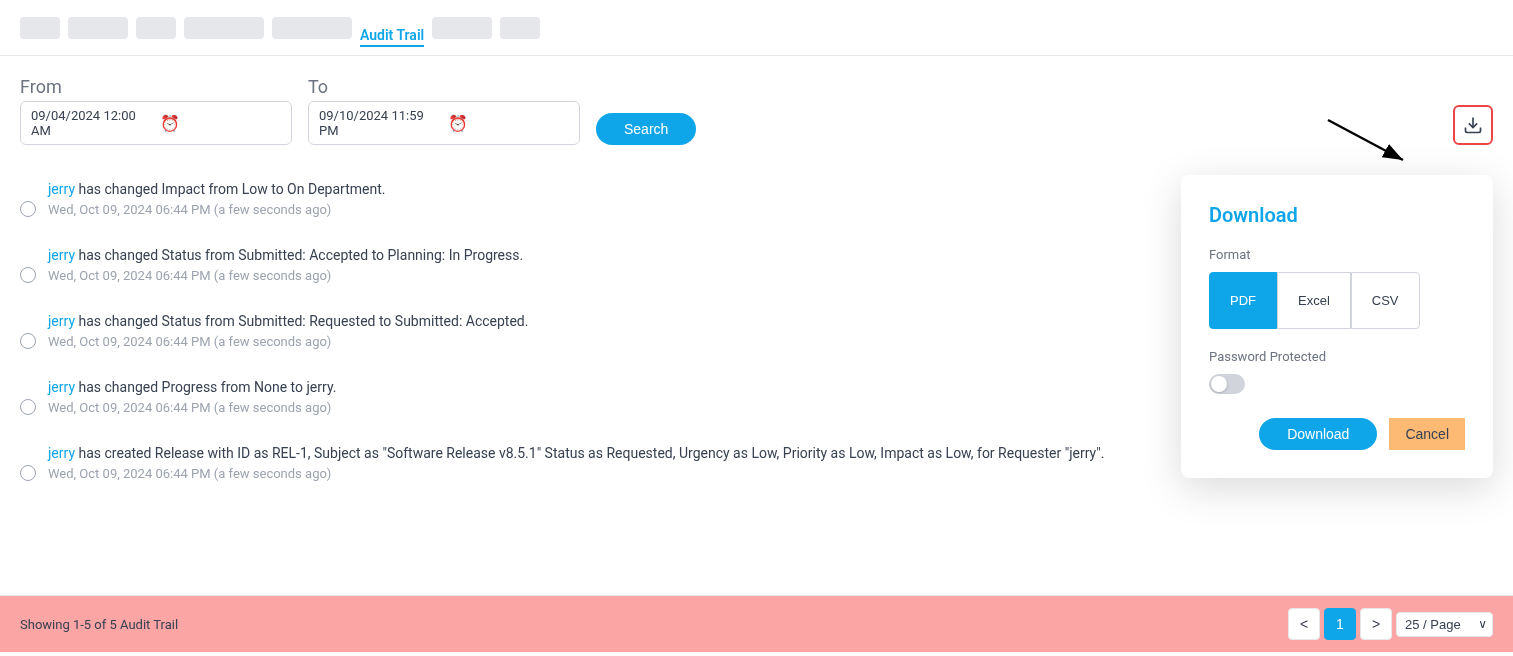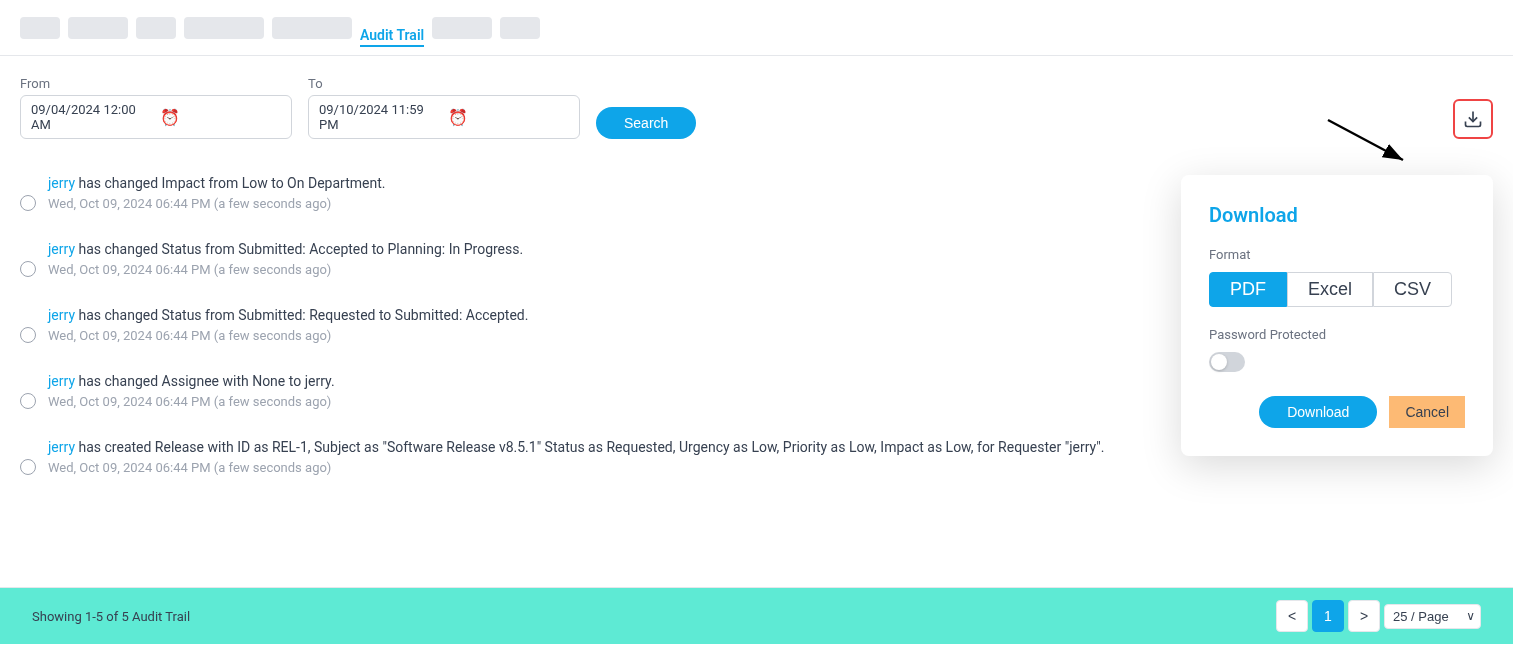--- a/index.html
+++ b/index.html
@@ -44,21 +44,21 @@
       display: flex;
       align-items: flex-end;
       gap: 16px;
     }
     .filter-field {
       display: flex;
       flex-direction: column;
       gap: 4px;
     }
     .filter-label {
-      font-size: 13px;
+      font-size: 18px;
       color: #6b7280;
     }
     .date-input {
       display: flex;
       align-items: center;
       border: 1px solid #d1d5db;
       border-radius: 6px;
       padding: 6px 10px;
       gap: 8px;
       width: 272px;
@@ -131,28 +131,28 @@
     }
     .audit-time {
       font-size: 13px;
       color: #9ca3af;
       margin-top: 2px;
     }
 
     
     .footer {
       position: fixed;
-      bottom: 12px;
+      bottom: 4px;
       left: 0;
       right: 0;
       border-top: 1px solid #e5e7eb;
-      padding: 12px 32px;
-      display: flex;
-      align-items: center;
-      background: #5eead4;
+      padding: 12px 20px;
+      display: flex;
+      align-items: center;
+      background: #fca5a5;
     }
     .showing-text {
       font-size: 13px;
       color: #374151;
     }
     .pagination {
       margin-left: auto;
       display: flex;
       align-items: center;
       gap: 4px;
@@ -222,24 +222,24 @@
       font-size: 13px;
       color: #6b7280;
       margin-bottom: 10px;
     }
     .format-btns {
       display: flex;
       gap: 0;
       margin-bottom: 20px;
     }
     .format-btn {
-      padding: 6px 20px;
+      padding: 20px 20px;
       border: 1px solid #d1d5db;
       background: #fff;
-      font-size: 18px;
+      font-size: 13px;
       cursor: pointer;
       color: #374151;
     }
     .format-btn:first-child {
       border-radius: 4px 0 0 4px;
     }
     .format-btn:last-child {
       border-radius: 0 4px 4px 0;
       text-align: right;
     }
@@ -378,21 +378,21 @@
       <div class="audit-text">
         <span class="user-link">jerry</span><span> has changed Status from Submitted: Requested to Submitted: Accepted.</span>
       </div>
       <div class="audit-time">Wed, Oct 09, 2024 06:44 PM (a few seconds ago)</div>
     </div>
   </div>
   <div class="audit-item">
     <div class="audit-radio"></div>
     <div class="audit-content">
       <div class="audit-text">
-        <span class="user-link">jerry</span><span> has changed Assignee with None to jerry.</span>
+        <span class="user-link">jerry</span><span> has changed Progress from None to jerry.</span>
       </div>
       <div class="audit-time">Wed, Oct 09, 2024 06:44 PM (a few seconds ago)</div>
     </div>
   </div>
   <div class="audit-item">
     <div class="audit-radio"></div>
     <div class="audit-content">
       <div class="audit-text">
         <span class="user-link">jerry</span><span> has created Release with ID as REL-1, Subject as "Software Release v8.5.1" Status as Requested, Urgency as Low, Priority as Low, Impact as Low, for Requester "jerry".</span>
       </div>

